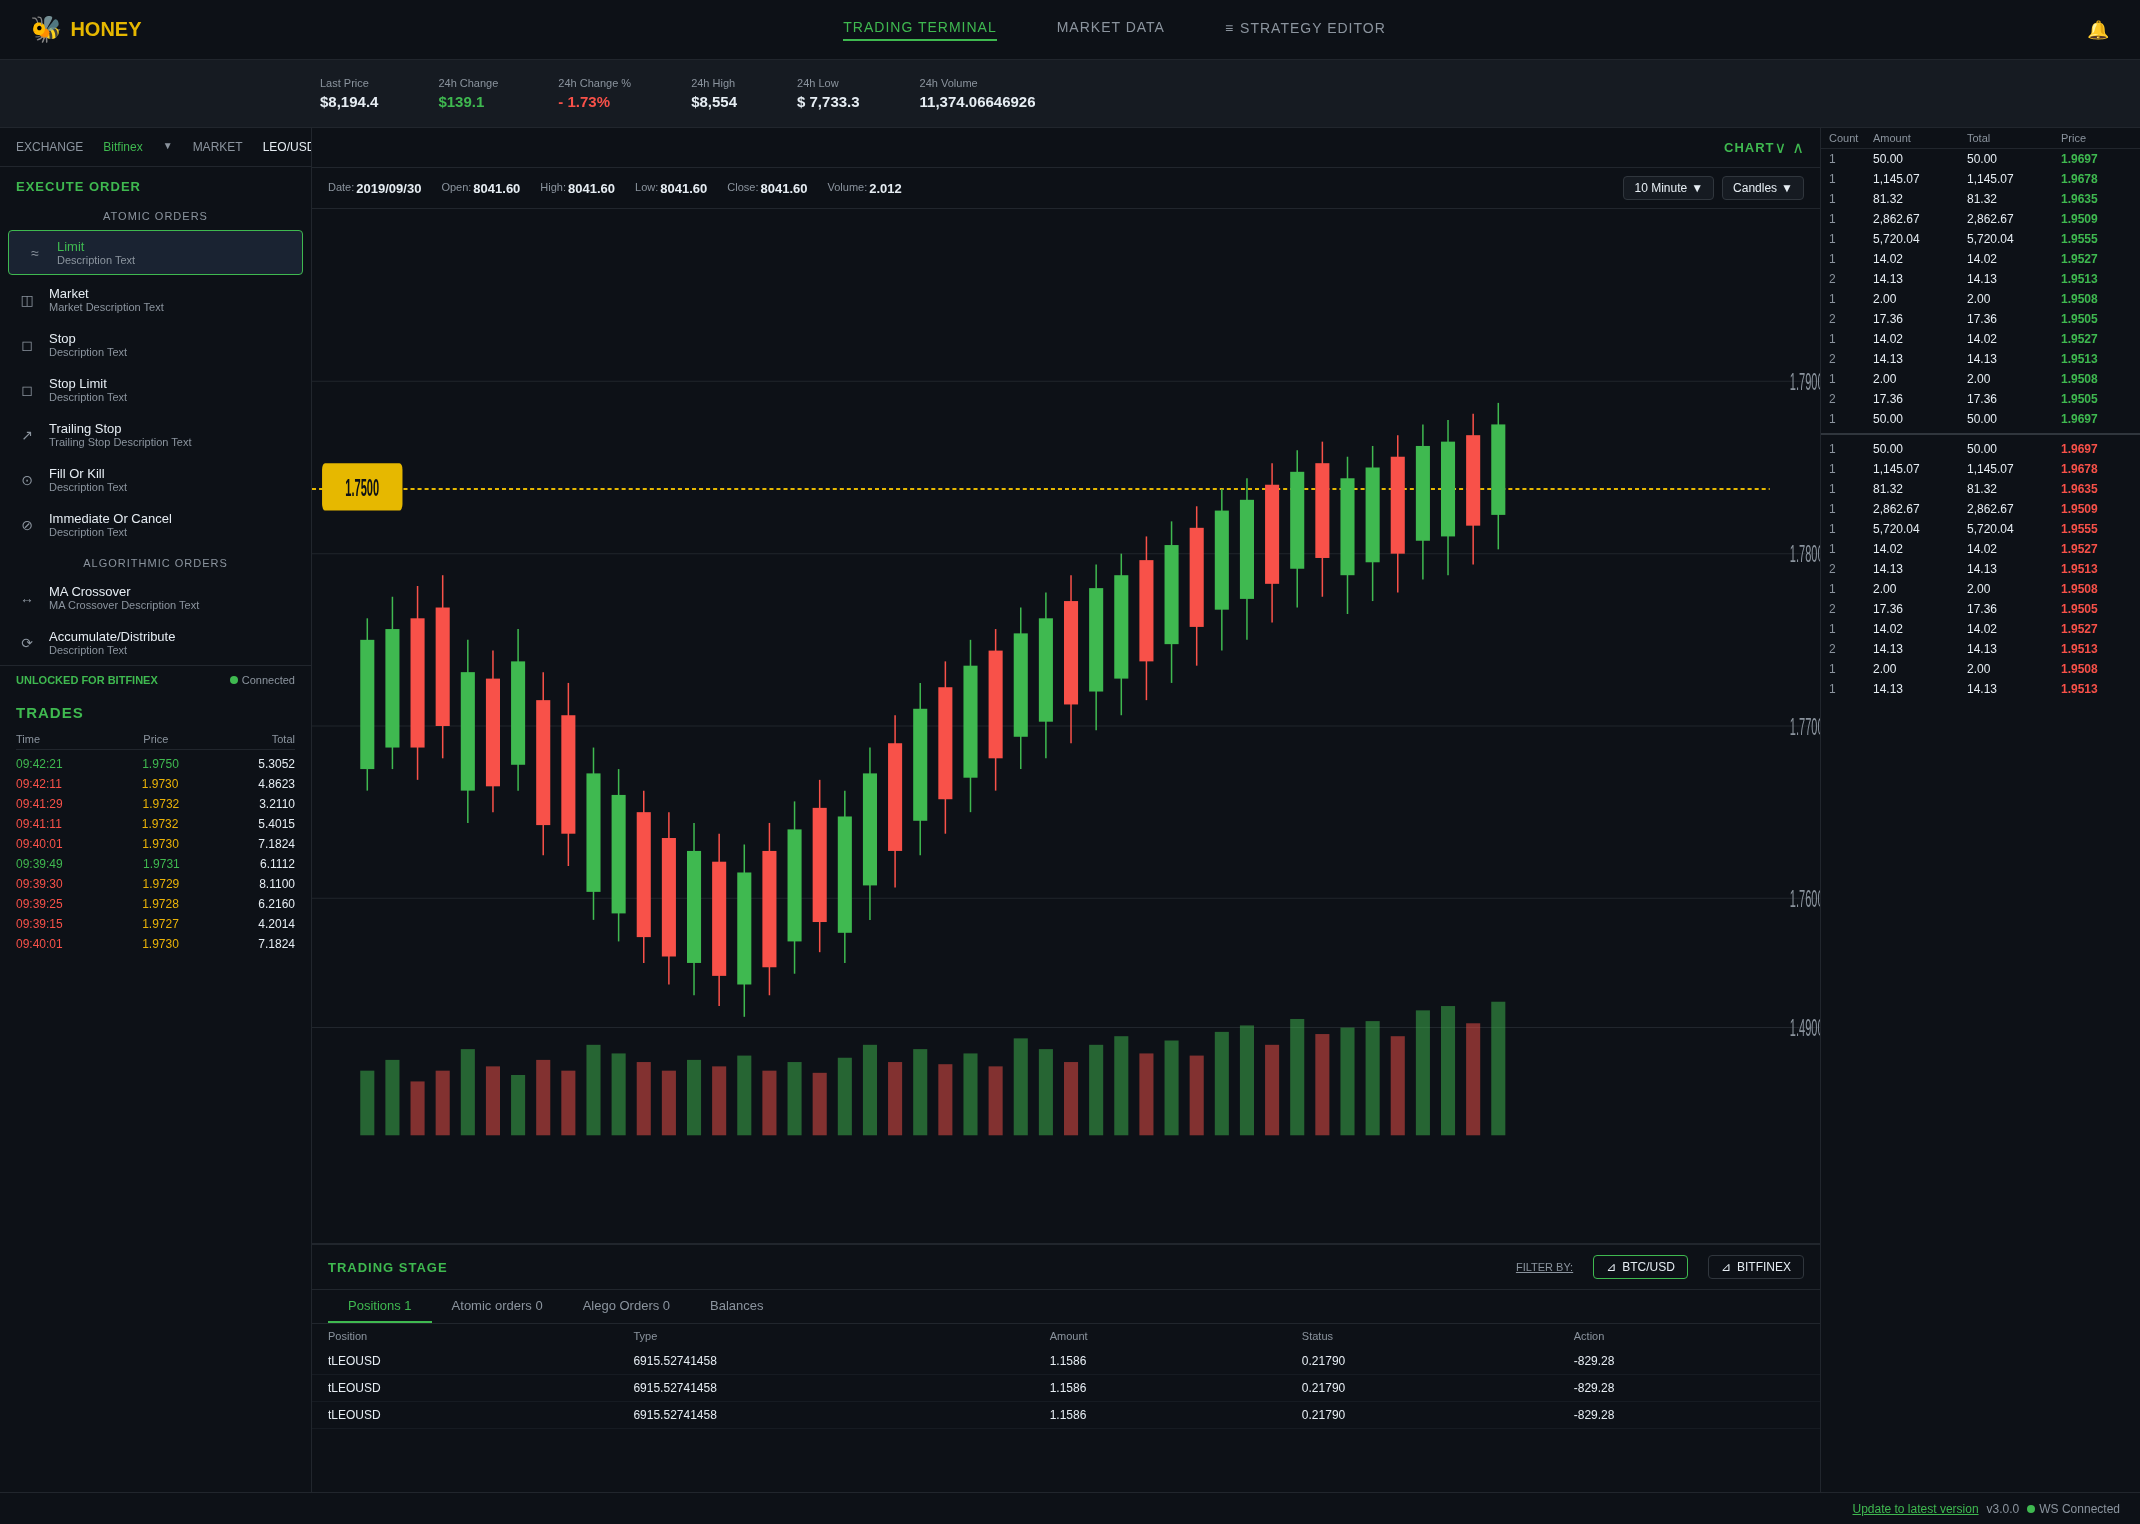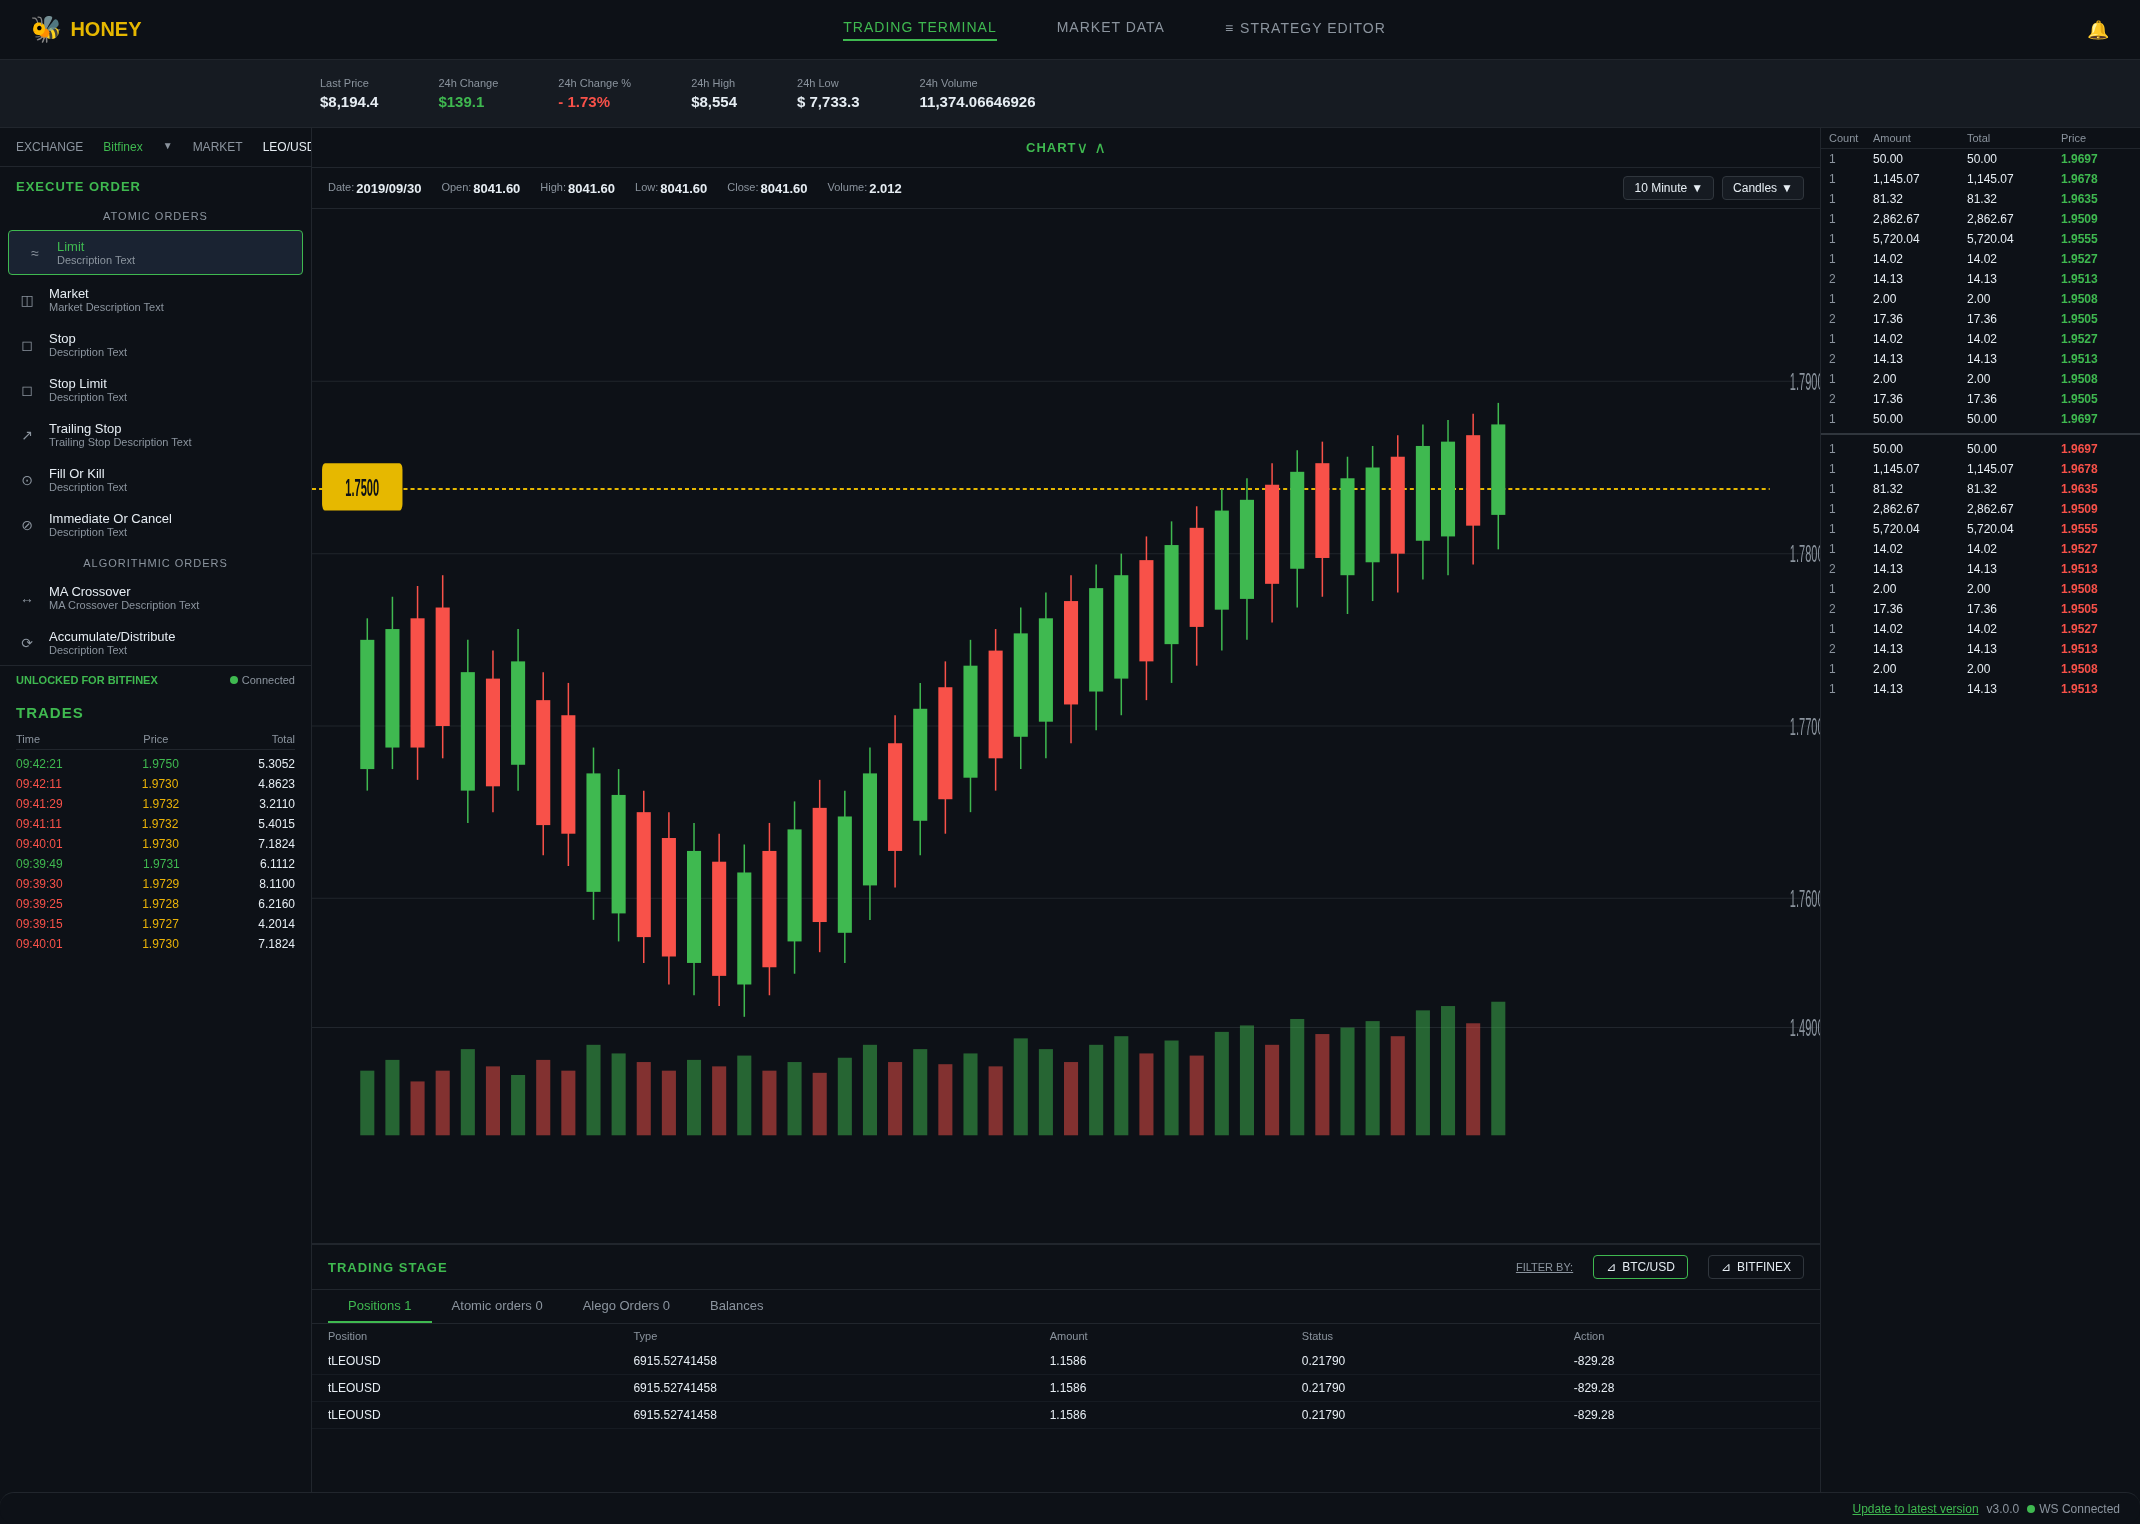--- a/index.html
+++ b/index.html
@@ -174,21 +174,21 @@
       flex: 1;
       display: flex;
       flex-direction: column;
       min-height: 580px;
     }
     .chart-header {
       display: flex;
       align-items: center;
       padding: 10px 16px;
       border-bottom: 1px solid #21262d;
-      justify-content: center;
+      justify-content: flex-end;
     }
     .chart-title { color: #3fb950; font-size: 13px; font-weight: 600; letter-spacing: 1px; }
     .chart-controls { display: flex; align-items: center; gap: 12px; }
     .chart-collapse { display: flex; gap: 6px; }
     .collapse-btn { color: #3fb950; font-size: 16px; cursor: pointer; }
     .ohlcv-item { display: flex; flex-direction: row; gap: 2px; }
     .ohlcv-label { color: #8b949e; font-size: 11px; }
     .ohlcv-value { color: #e6edf3; font-size: 13px; font-weight: 600; }
 
     .chart-timeframe {
@@ -353,21 +353,20 @@
       right: 0;
       height: 32px;
       background: #0d1117;
       border-top: 1px solid #21262d;
       display: flex;
       align-items: center;
       justify-content: flex-end;
       padding: 0 20px;
       gap: 8px;
       font-size: 12px;
-      border-radius: 14px;
     }
     .update-link { color: #3fb950; text-decoration: underline; cursor: pointer; }
     .version-text { color: #8b949e; }
     .ws-connected { display: flex; align-items: center; gap: 4px; color: #8b949e; }
   </style>
 </head>
 <body>
 
 <div class="top-nav">
   <div class="logo">

